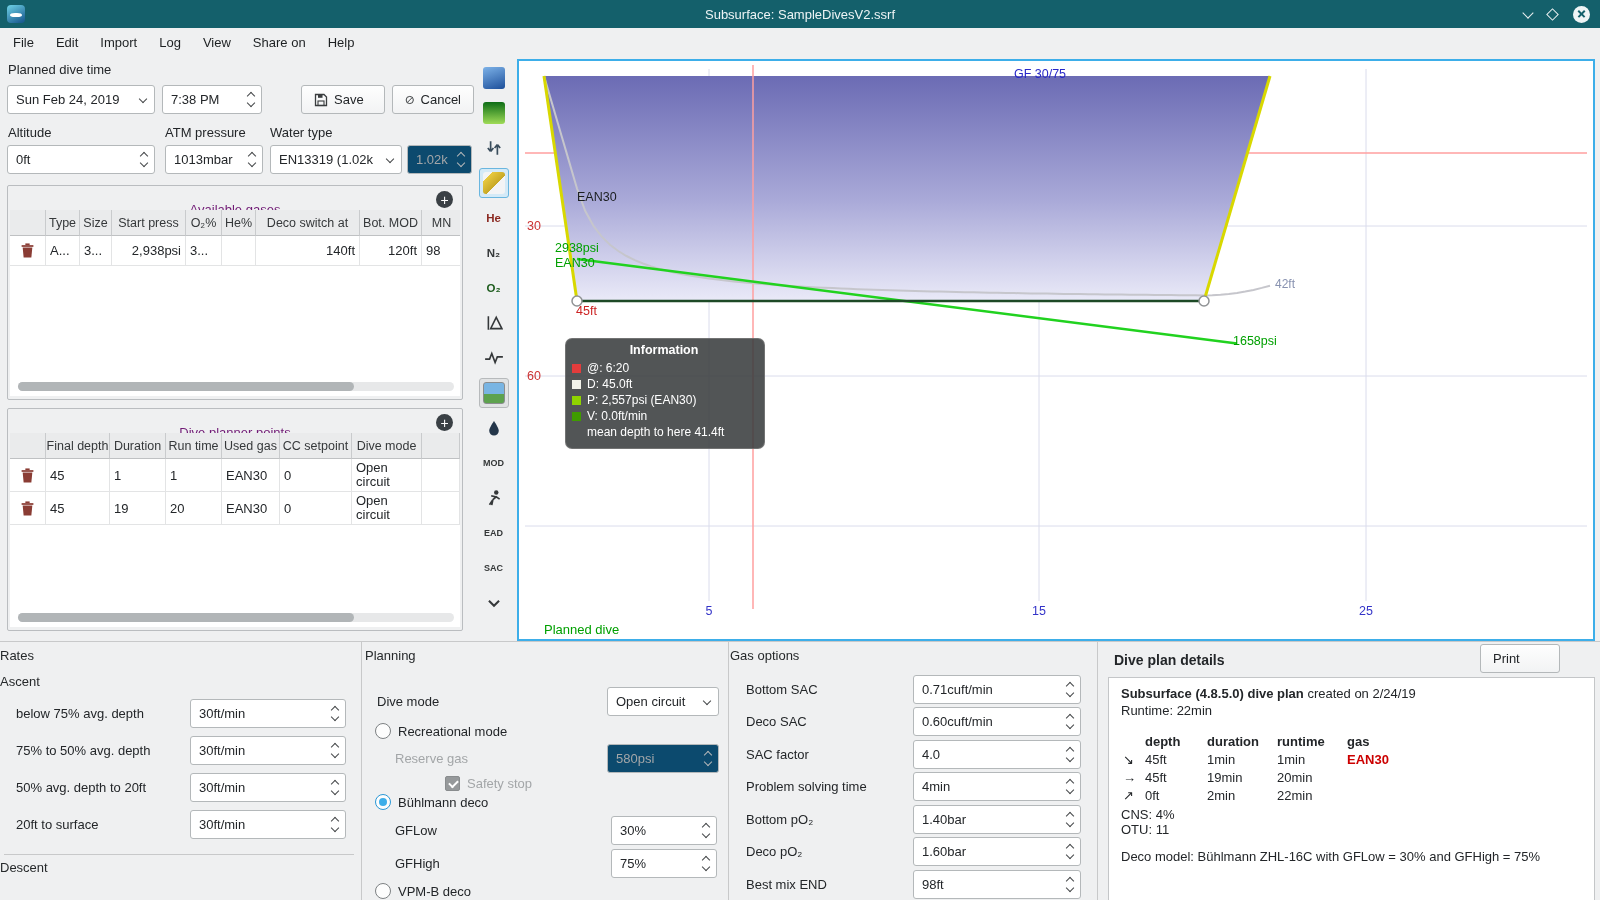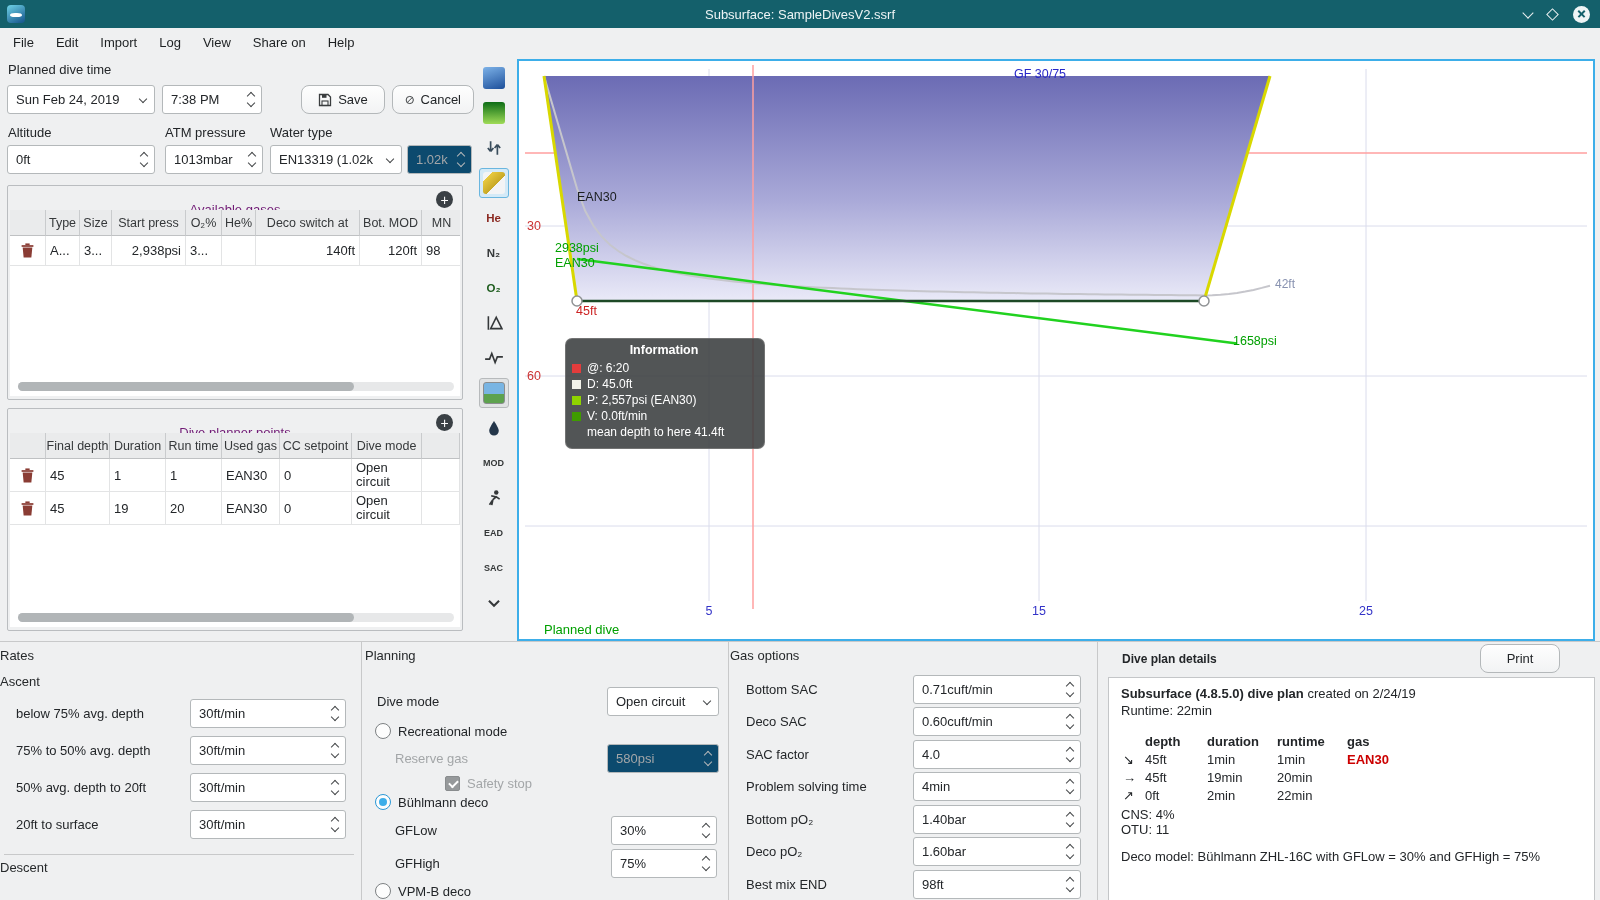--- a/index.html
+++ b/index.html
@@ -17,21 +17,21 @@
   .wdiamond{width:9px;height:9px;border:1.7px solid #e9eff0;transform:rotate(45deg)}
   .wclose{position:relative;width:17px;height:17px;border-radius:50%;background:#eef4f5}
   .wclose::before,.wclose::after{content:"";position:absolute;left:4px;top:7.5px;width:9px;height:1.8px;background:#14606b}
   .wclose::before{transform:rotate(45deg)}.wclose::after{transform:rotate(-45deg)}
 
   
   .menubar{position:absolute;left:0;top:28px;right:0;height:29px;background:#eff0f1;display:flex;align-items:center;padding-left:2px}
   .menu-item{padding:0 11px;height:29px;display:flex;align-items:center;color:#1d2022}
 
   
-  .btn{display:inline-flex;align-items:center;justify-content:center;gap:6px;height:29px;padding:0 12px;background:linear-gradient(#fefefe,#f2f3f4);border:1px solid #b4b8ba;border-radius:8px}
+  .btn{display:inline-flex;align-items:center;gap:6px;height:29px;padding:0 12px;background:linear-gradient(#fefefe,#f2f3f4);border:1px solid #b4b8ba;border-radius:3px}
   .field{position:absolute;height:29px;background:#fff;border:1px solid #b4b8ba;border-radius:3px}
   .field .val{position:absolute;left:8px;right:19px;top:0;bottom:0;display:flex;align-items:center;white-space:nowrap;overflow:hidden}
   .spin-arrows{position:absolute;right:3px;top:4px;bottom:4px;width:15px;display:flex;flex-direction:column;align-items:center;justify-content:space-between;padding:3px 0}
   .chev{display:inline-block;width:6px;height:6px;border-right:1.6px solid #45484a;border-bottom:1.6px solid #45484a}
   .chev.up{transform:rotate(-135deg)}
   .chev.dn{transform:rotate(45deg)}
   .combo-arrow{position:absolute;right:8px;top:10px}
   .field.disabled{background:#0c4a6e}
   .field.disabled .val{color:#a3a6a8}
   .field.disabled .chev{border-color:#b3b6b8}
@@ -586,21 +586,21 @@
         <span class="spin-arrows">
             <i class="chev up"></i>
             <i class="chev dn"></i>
           </span>
       </div>
     </div>
 
     <div class="vsep" style="left:1097px"></div>
 
     <div class="bpanel" style="left:1100px;width:500px">
-      <div class="b" style="position:absolute;left:22px;top:10px;font-size:12px">Dive plan details</div>
+      <div class="b" style="position:absolute;left:14px;top:10px;font-size:14px">Dive plan details</div>
       <div class="btn" style="position:absolute;right:40px;top:2px;width:80px">
         <span>Print</span>
       </div>
 
       <div class="details-box">
         <div><span class="b">Subsurface (4.8.5.0) dive plan</span><span> created on 2/24/19</span></div>
         <div style="margin-top:2px">Runtime: 22min</div>
 
         <div class="dp-table">
           <span></span>

